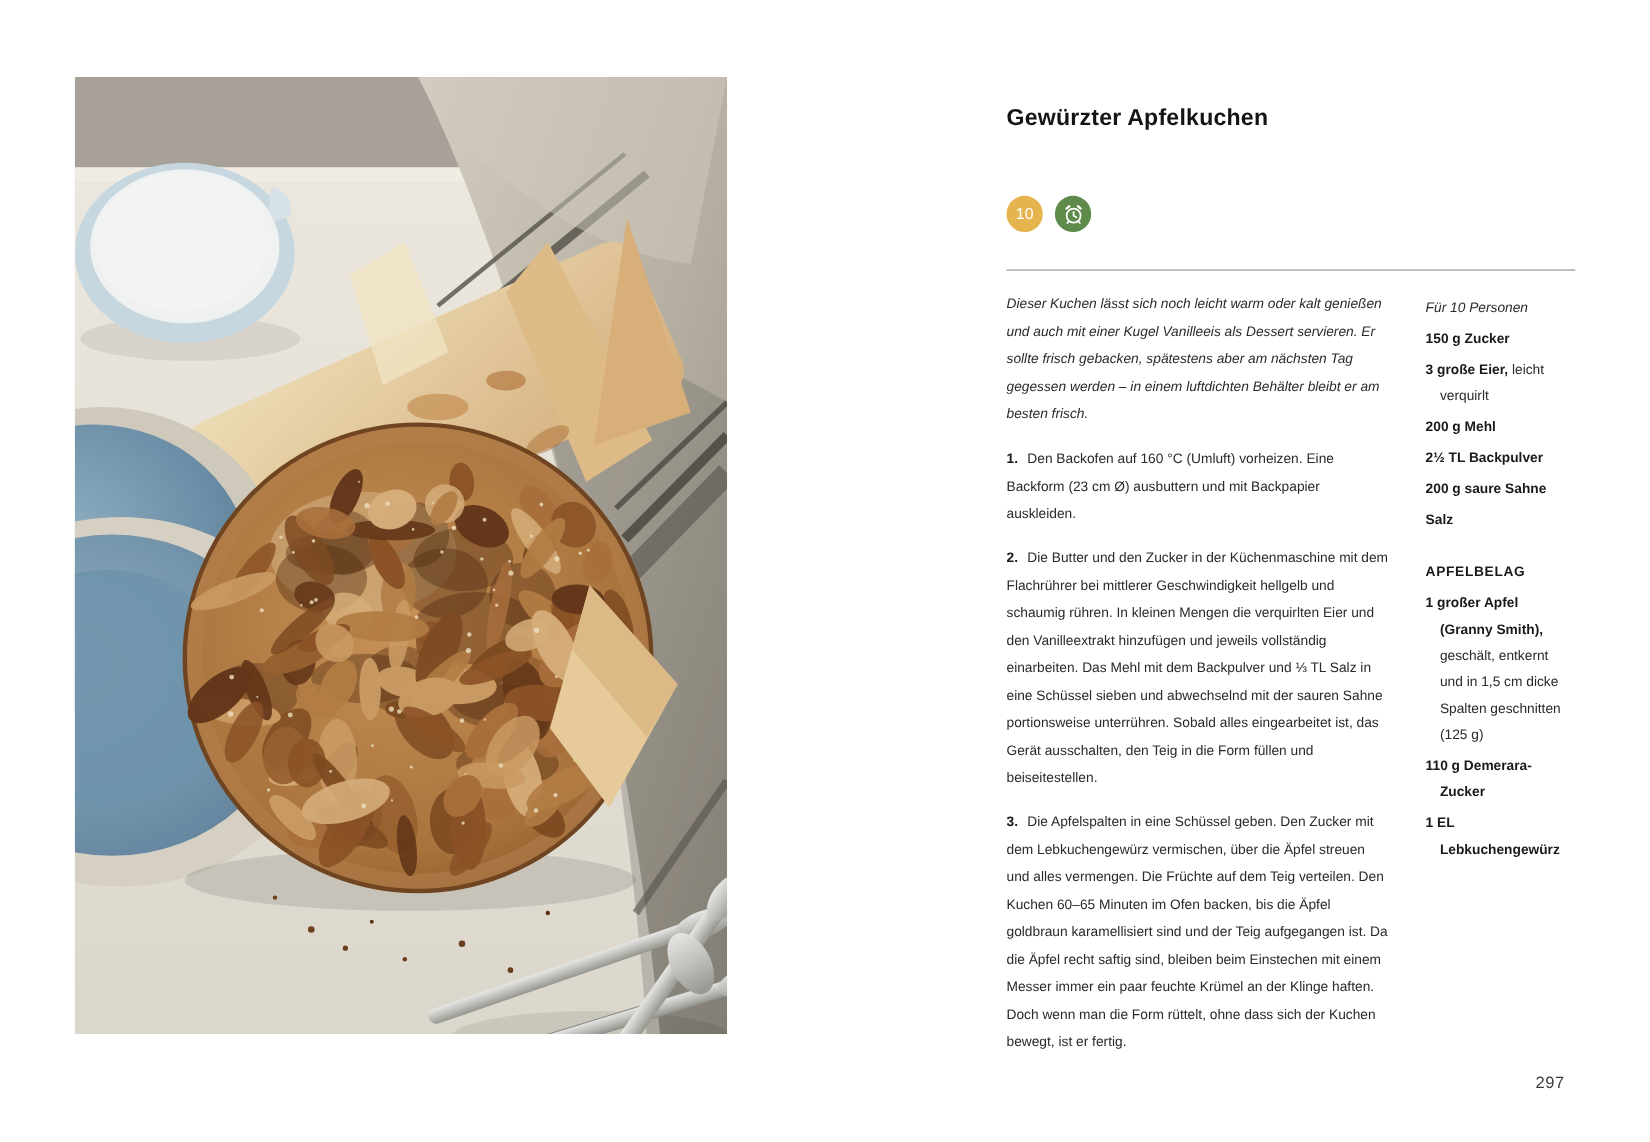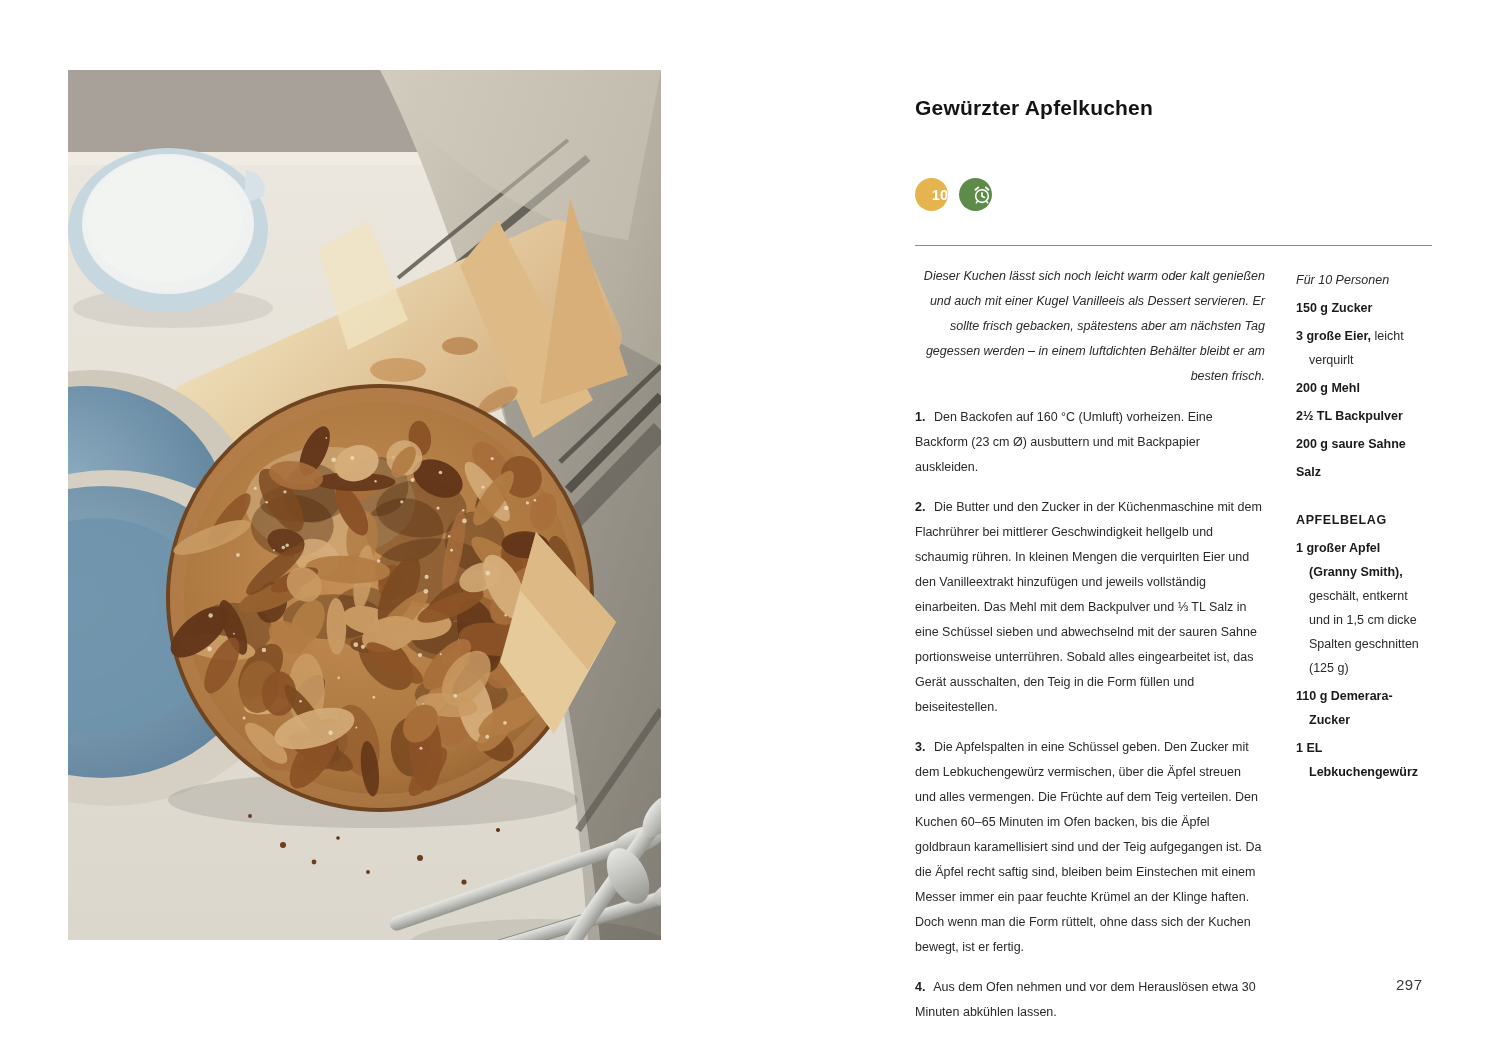--- a/index.html
+++ b/index.html
@@ -16,29 +16,29 @@
 
   
   .recipe{position:absolute;left:915px;top:100px;width:517px;height:900px;}
   .recipe h1{
     position:absolute;top:-4px;left:0;margin:0;
     font-size:21px;font-weight:700;letter-spacing:.2px;color:#141414;
   }
   .badges{position:absolute;top:78px;left:0;display:flex;gap:11px;}
   .badge{
     width:33px;height:33px;border-radius:50%;
-    display:inline-flex;align-items:center;justify-content:flex-end;
-    color:#fff;font-weight:700;font-size:14.5px;
+    display:inline-flex;align-items:center;justify-content:center;
+    color:#fff;font-weight:400;font-size:14.5px;
   }
   .rule{position:absolute;top:145px;left:0;width:517px;border:none;margin:0;border-top:1px solid #8d8d8b;}
 
   .columns{position:absolute;top:164px;left:0;width:517px;display:flex;justify-content:space-between;}
   .method{width:350px;font-size:12.5px;line-height:25px;color:#2a2a28;}
   .method p{margin:0 0 15px 0;}
-  .method p.intro{font-style:italic;margin-bottom:16px;text-align:right;}
+  .method p.intro{font-style:italic;margin-bottom:16px;}
   .step-num{font-weight:700;color:#1a1a1a;padding-right:5px;}
 
   .ingredients{width:140px;font-size:12.5px;line-height:24px;color:#2a2a28;}
   .ingredients p{margin:4px;}
   .serves{font-style:italic;}
   .ing{padding-left:13px;text-indent:-13px;}
   .ing strong{font-weight:700;color:#1a1a1a;}
   .ing-header{font-weight:700;letter-spacing:.6px;margin-top:24px !important;color:#1a1a1a;}
 
   .page-number{position:absolute;left:1396px;top:976px;font-size:15px;letter-spacing:.5px;color:#3a3a3a;}
@@ -363,21 +363,20 @@
 
     <hr class="rule">
 
     <div class="columns">
       <div class="method">
         <p class="intro">Dieser Kuchen lässt sich noch leicht warm oder kalt genießen und auch mit einer Kugel Vanilleeis als Dessert servieren. Er sollte frisch gebacken, spätestens aber am nächsten Tag gegessen werden – in einem luftdichten Behälter bleibt er am besten frisch.</p>
         <div id="steps">
             <p><span class="step-num">1.</span> Den Backofen auf 160 °C (Umluft) vorheizen. Eine Backform (23 cm Ø) ausbuttern und mit Backpapier auskleiden.</p>
             <p><span class="step-num">2.</span> Die Butter und den Zucker in der Küchenmaschine mit dem Flachrührer bei mittlerer Geschwindigkeit hellgelb und schaumig rühren. In kleinen Mengen die verquirlten Eier und den Vanilleextrakt hinzufügen und jeweils vollständig einarbeiten. Das Mehl mit dem Backpulver und ⅓ TL Salz in eine Schüssel sieben und abwechselnd mit der sauren Sahne portionsweise unterrühren. Sobald alles eingearbeitet ist, das Gerät ausschalten, den Teig in die Form füllen und beiseitestellen.</p>
             <p><span class="step-num">3.</span> Die Apfelspalten in eine Schüssel geben. Den Zucker mit dem Lebkuchengewürz vermischen, über die Äpfel streuen und alles vermengen. Die Früchte auf dem Teig verteilen. Den Kuchen 60–65 Minuten im Ofen backen, bis die Äpfel goldbraun karamellisiert sind und der Teig aufgegangen ist. Da die Äpfel recht saftig sind, bleiben beim Einstechen mit einem Messer immer ein paar feuchte Krümel an der Klinge haften. Doch wenn man die Form rüttelt, ohne dass sich der Kuchen bewegt, ist er fertig.</p>
-            <p><span class="step-num">4.</span> Aus dem Ofen nehmen und vor dem Herauslösen etwa 30 Minuten abkühlen lassen.</p>
           </div>
       </div>
 
       <aside class="ingredients">
         <p class="serves">Für 10 Personen</p>
         <div id="ing-list-1">
             <p class="ing"><strong>150 g Zucker</strong></p>
             <p class="ing"><strong>3 große Eier,</strong> leicht verquirlt</p>
             <p class="ing"><strong>200 g Mehl</strong></p>
             <p class="ing"><strong>2½ TL Backpulver</strong></p>

